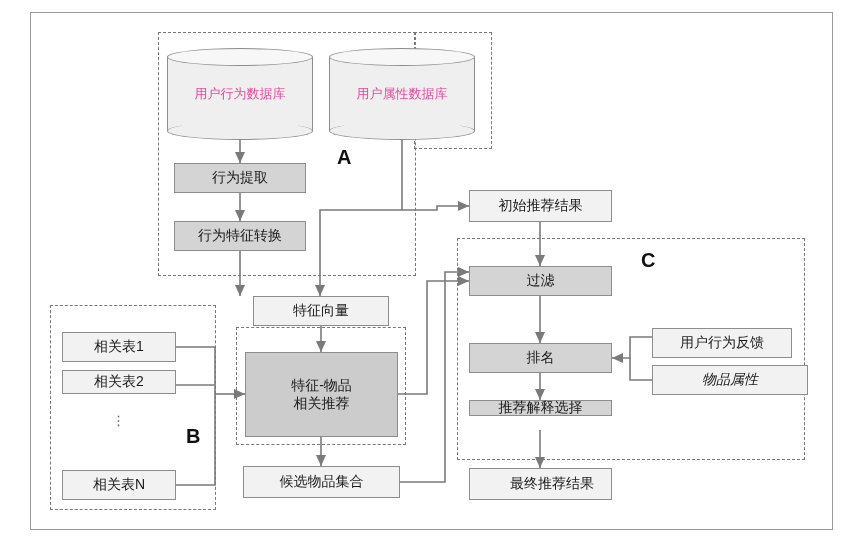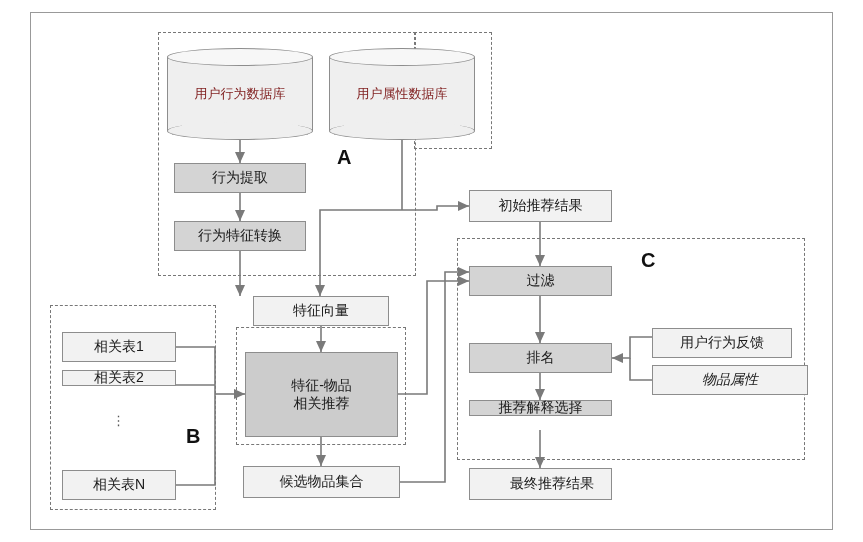--- a/index.html
+++ b/index.html
@@ -104,21 +104,21 @@
   .cyl .cyl-label {
     position: absolute;
     left: 0;
     top: 0;
     width: 100%;
     height: 100%;
     display: flex;
     align-items: center;
     justify-content: center;
     font-size: 13px;
-    color: #7f1d1d;
+    color: #ec4899;
     text-align: center;
     font-family: "Liberation Sans", sans-serif;
   }
   svg.edges {
     position: absolute;
     left: 0;
     top: 0;
     width: 863px;
     height: 542px;
     pointer-events: none;
@@ -208,21 +208,21 @@
     <div class="cyl-label">用户属性数据库</div>
   </div>
 
   <div class="node mid" style="left:174px; top:163px; width:132px; height:30px;">行为提取</div>
 
   <div class="node mid" style="left:174px; top:221px; width:132px; height:30px;">行为特征转换</div>
 
   <div class="node light" style="left:253px; top:296px; width:136px; height:30px;">特征向量</div>
 
   <div class="node light" style="left:62px; top:332px; width:114px; height:30px;">相关表1</div>
-  <div class="node light" style="left:62px; top:370px; width:114px; height:16px;">相关表2</div>
+  <div class="node light" style="left:62px; top:370px; width:114px; height:24px;">相关表2</div>
   <div class="dots" style="left:62px; top:418px; width:114px;">⋮</div>
   <div class="node light" style="left:62px; top:470px; width:114px; height:30px;">相关表N</div>
 
   <div class="node midstrong" style="left:245px; top:352px; width:153px; height:85px; flex-direction:column;">
     <span>特征-物品</span>
     <span>相关推荐</span>
   </div>
 
   <div class="node light" style="left:243px; top:466px; width:157px; height:32px;">候选物品集合</div>
 

